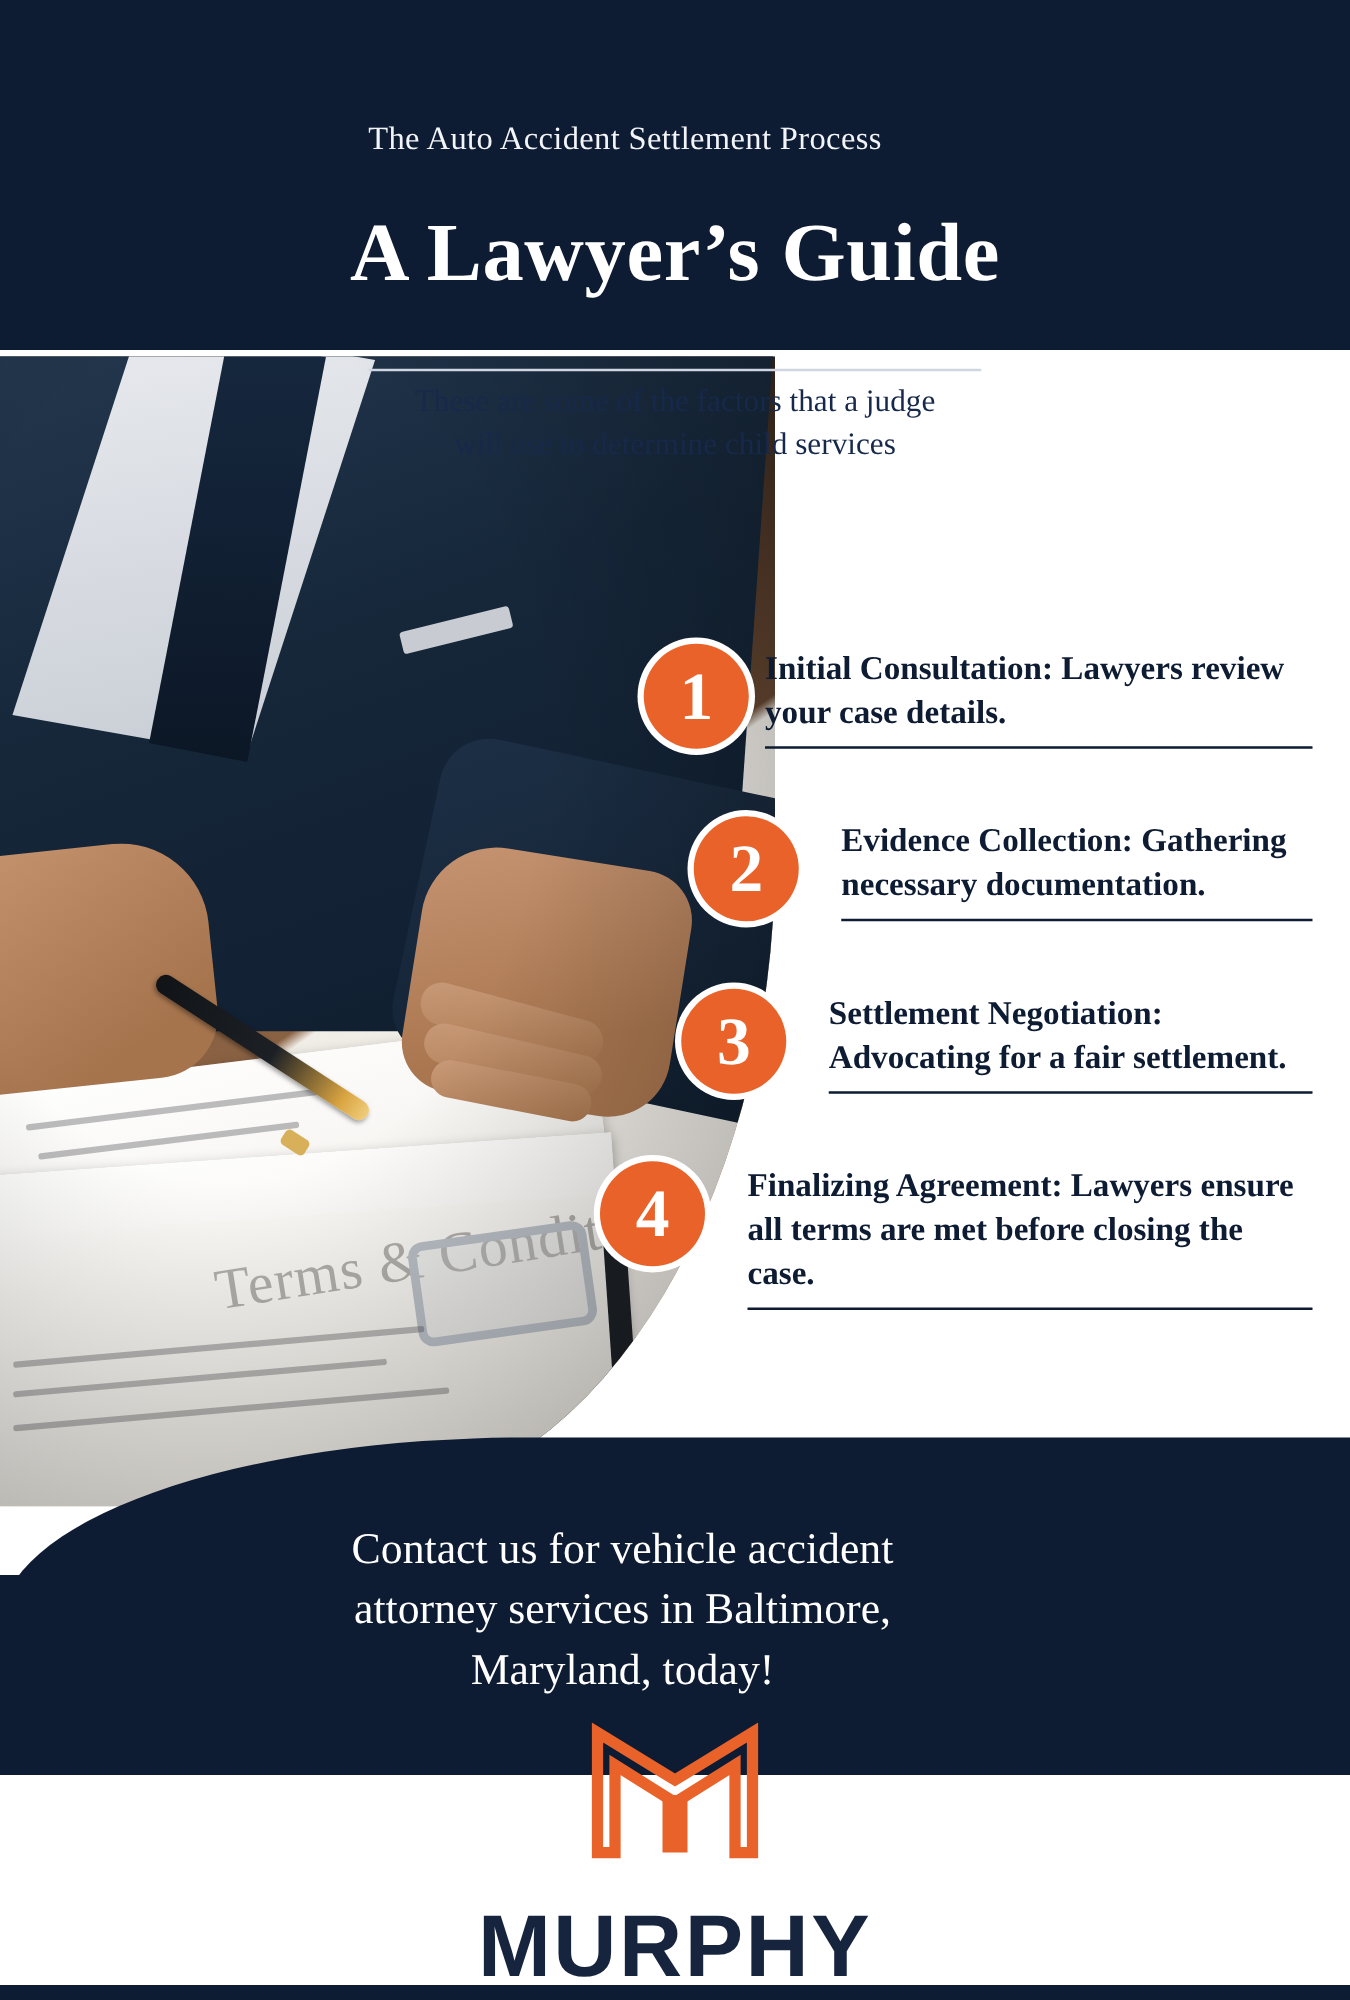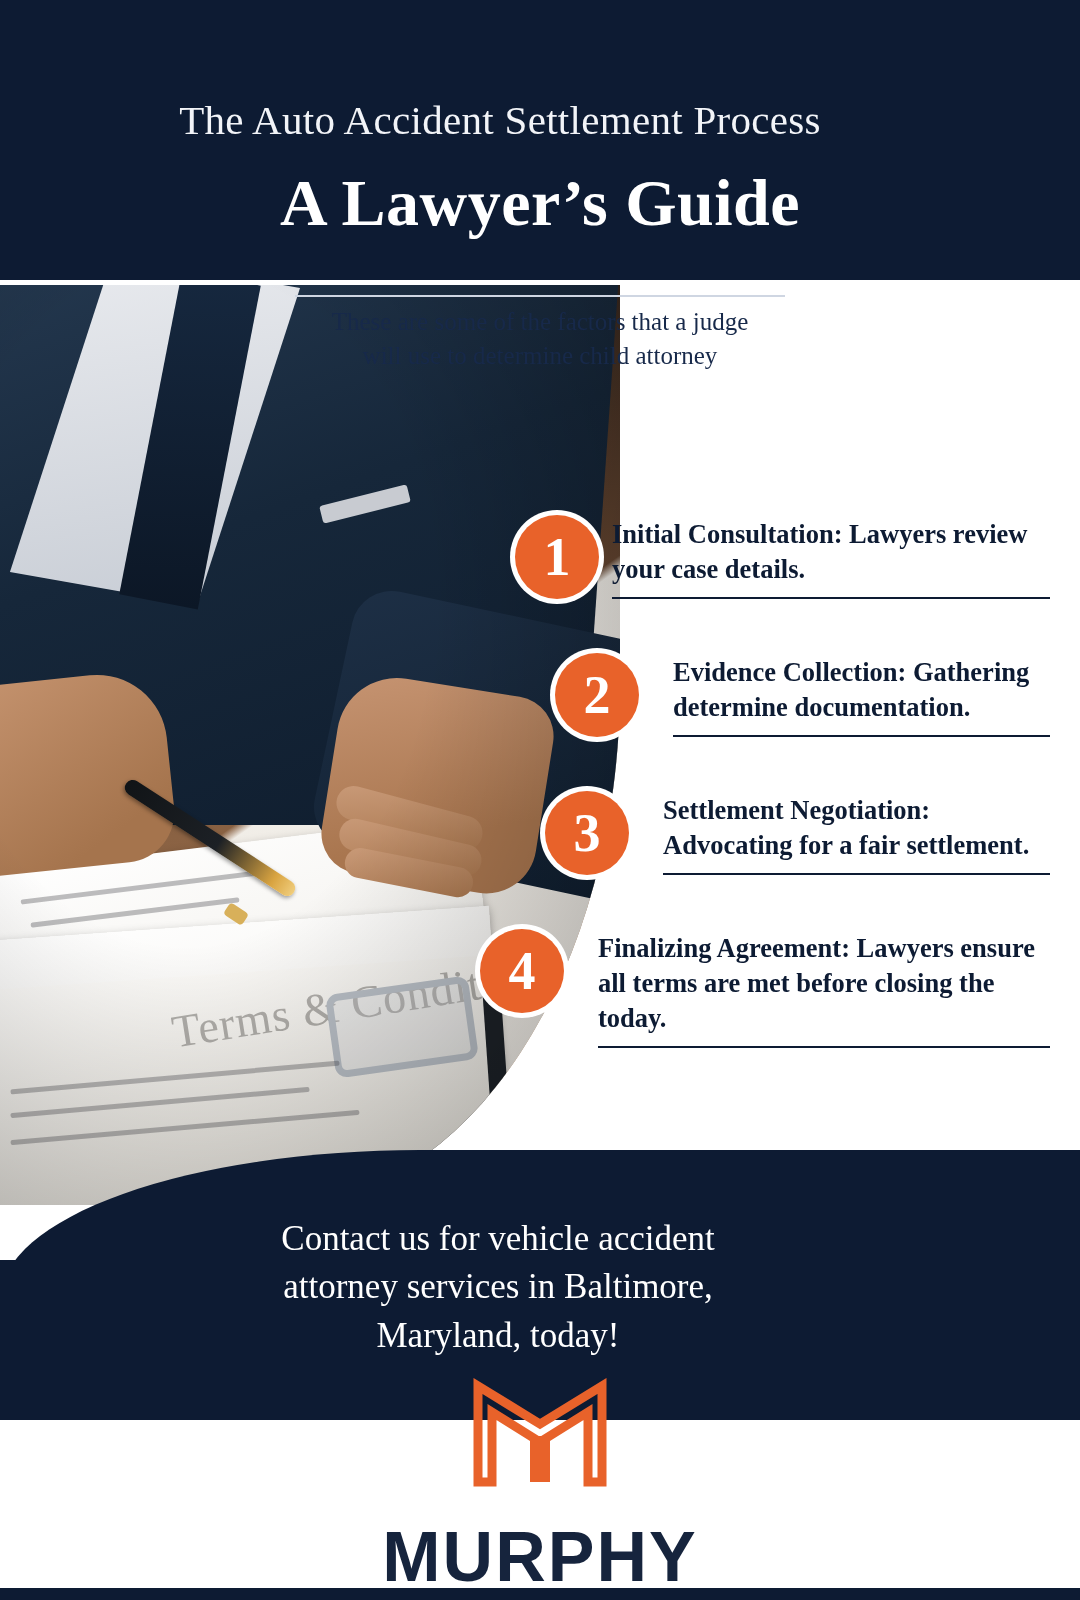--- a/index.html
+++ b/index.html
@@ -25,21 +25,21 @@
     background: #0d1b33;
     z-index: 1;
   }
   .header-title {
     position: absolute;
     top: 96px;
     left: 0;
     width: 1000px;
     text-align: center;
     color: #f2f4f8;
-    font-size: 41px;
+    font-size: 26px;
     letter-spacing: 0.3px;
     font-weight: 400;
     z-index: 6;
   }
   .header-subtitle {
     position: absolute;
     top: 165px;
     left: 0;
     width: 1080px;
     text-align: center;
@@ -379,21 +379,21 @@
 </head>
 <body>
 
 <div class="poster">
 
   <div class="white-panel"></div>
 
   <div class="header-band"></div>
   <div class="header-ghost">
     <div>These are some of the factors that a judge</div>
-    <div>will use to determine child attorney</div>
+    <div>will use to determine child services</div>
   </div>
   <div class="header-title">The Auto Accident Settlement Process</div>
   <div class="header-subtitle">A Lawyer’s Guide</div>
   <div class="header-rule"></div>
 
   <div class="photo-wrap">
     <div class="photo">
       <div class="suit"></div>
       <div class="shirt"></div>
       <div class="tie"></div>
@@ -435,37 +435,37 @@
       <div class="step-badge">1</div>
       <div class="step-body">
         <div class="step-text">Initial Consultation: Lawyers review your case details.</div>
         <div class="step-underline"></div>
       </div>
     </div>
 
     <div class="step step-2">
       <div class="step-badge">2</div>
       <div class="step-body">
-        <div class="step-text">Evidence Collection: Gathering determine documentation.</div>
+        <div class="step-text">Evidence Collection: Gathering necessary documentation.</div>
         <div class="step-underline"></div>
       </div>
     </div>
 
     <div class="step step-3">
       <div class="step-badge">3</div>
       <div class="step-body">
         <div class="step-text">Settlement Negotiation: Advocating for a fair settlement.</div>
         <div class="step-underline"></div>
       </div>
     </div>
 
     <div class="step step-4">
       <div class="step-badge">4</div>
       <div class="step-body">
-        <div class="step-text">Finalizing Agreement: Lawyers ensure all terms are met before closing the today.</div>
+        <div class="step-text">Finalizing Agreement: Lawyers ensure all terms are met before closing the case.</div>
         <div class="step-underline"></div>
       </div>
     </div>
 
   </div>
 
   <div class="footer-band"></div>
   <div class="footer-band-2"></div>
   <div class="cta">
     <span>Contact us for vehicle accident</span>

